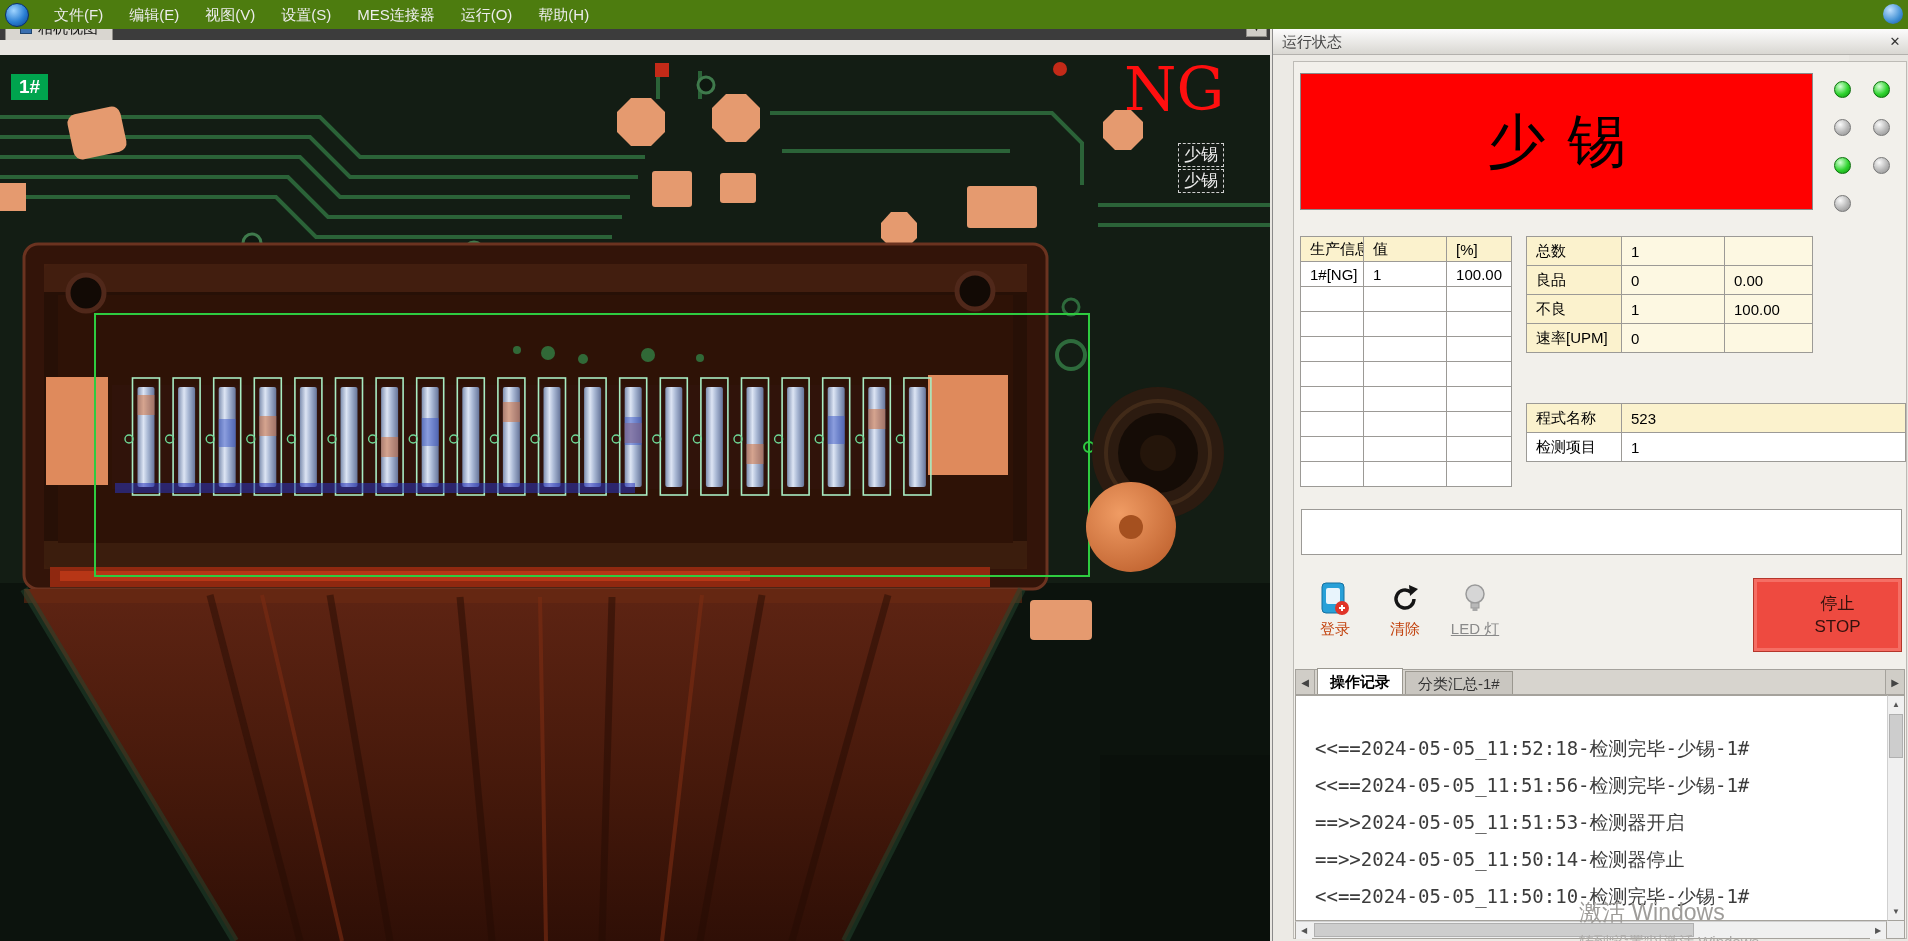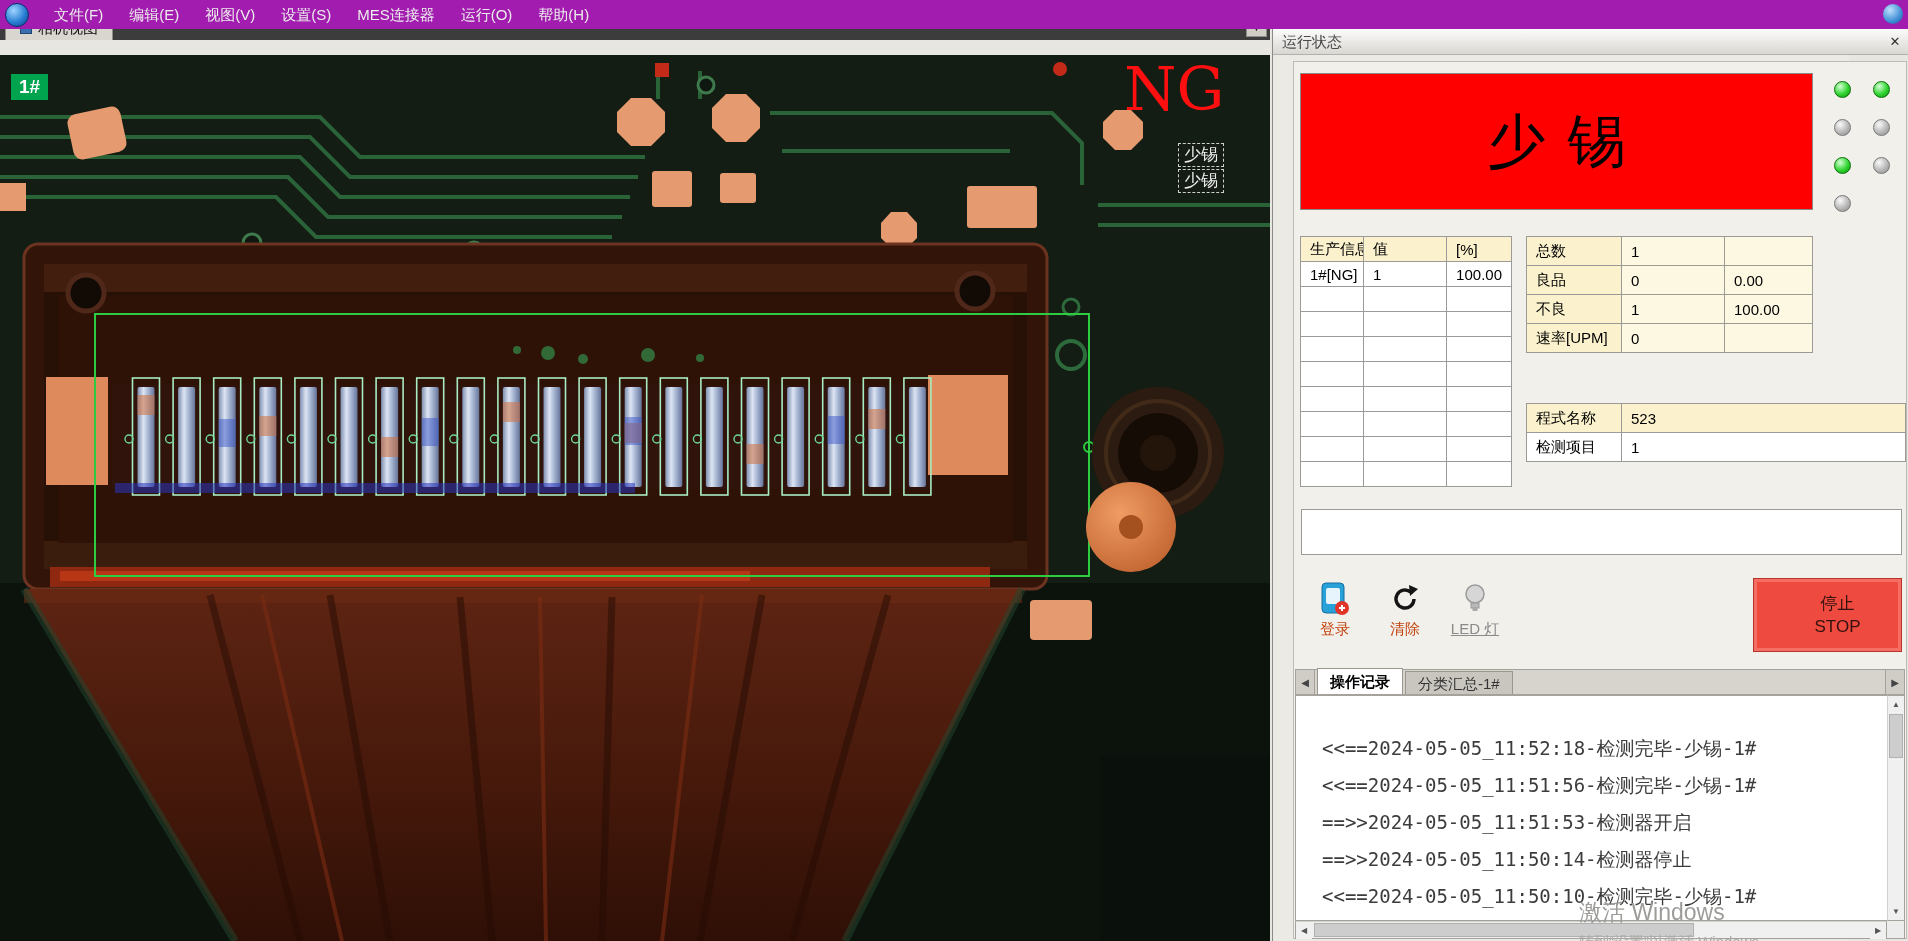--- a/index.html
+++ b/index.html
@@ -1,21 +1,21 @@
 <!DOCTYPE html>
 <html><head>
 <meta charset="utf-8">
 <style>
 *{margin:0;padding:0;box-sizing:border-box;}
 html,body{width:1908px;height:941px;}
 body{font-family:"Liberation Sans",sans-serif;background:#000;}
 .app{position:relative;width:1908px;height:941px;overflow:hidden;background:#e8e6e1;}
 
 
-.menubar{position:absolute;left:0;top:0;width:1908px;height:29px;background:#a21caf;display:flex;align-items:center;z-index:10;}
+.menubar{position:absolute;left:0;top:0;width:1908px;height:29px;background:#4d7c0f;display:flex;align-items:center;z-index:10;}
 .logo{width:24px;height:24px;border-radius:50%;margin:0 12px 0 5px;background:radial-gradient(circle at 35% 30%,#9fd4ff,#2a7fd4 55%,#0a3f8f);border:1px solid #0a2f6f;}
 .menu-item{padding:0 13px;font-size:15px;color:#ececec;line-height:29px;cursor:default;}
 .menu-right{position:absolute;right:5px;top:4px;width:20px;height:20px;border-radius:50%;background:radial-gradient(circle at 35% 30%,#bfe0ff,#3f8fd4 60%,#1a4f9f);}
 
 
 .tabbar{position:absolute;left:0;top:14px;width:1270px;height:26px;background:#3c3c3c;display:flex;}
 .cam-tab{margin-left:5px;padding:0 14px;background:#d9d6d0;color:#101010;font-size:15px;line-height:25px;border:1px solid #8f8d88;border-bottom:none;display:flex;align-items:center;gap:6px;}
 .cam-tab-ic{width:12px;height:12px;background:#3a6fb0;border:1px solid #20456f;display:inline-block;}
 .tab-dropdown{position:absolute;right:3px;top:3px;width:21px;height:20px;background:#d0cdc7;border:1px solid #8f8d88;color:#222;font-size:9px;text-align:center;line-height:20px;}
 
@@ -64,21 +64,21 @@
 .tool-btn.led .lbl{text-decoration:underline;}
 .stop{position:absolute;left:480px;top:523px;width:149px;height:74px;background:#ee4a40;border:1px solid #b5352b;box-shadow:inset 0 0 0 3px rgba(252,140,130,.55);display:flex;flex-direction:column;align-items:center;justify-content:center;color:#34110d;font-size:17px;line-height:23px;cursor:pointer;padding-left:20px;}
 
 .logtabs{position:absolute;left:22px;top:614px;width:610px;height:26px;background:#d7d4ce;border:1px solid #a5a29c;display:flex;align-items:flex-end;}
 .tarrow{width:19px;background:#d0cdc7;border-right:1px solid #a5a29c;font-size:10px;color:#444;display:flex;align-items:center;justify-content:center;align-self:stretch;cursor:pointer;}
 .tarrow.right{margin-left:auto;border-left:1px solid #a5a29c;border-right:none;}
 .ltab{height:23px;line-height:23px;padding:0 12px;font-size:15px;color:#333;background:#c9c6c0;border:1px solid #9a978f;border-bottom:none;margin-left:2px;cursor:pointer;}
 .ltab.active{background:#fff;font-weight:bold;height:26px;line-height:26px;color:#000;}
 
 .logarea{position:absolute;left:22px;top:640px;width:592px;height:226px;background:#fff;border:1px solid #a5a29c;border-right:none;overflow:hidden;}
-.loglines{padding:34px 0 0 26px;}
+.loglines{padding:34px 0 0 19px;}
 .log-line{font-family:"DejaVu Sans Mono",monospace;font-size:19px;color:#3c3c3c;line-height:37px;white-space:nowrap;}
 
 .vscroll{position:absolute;left:614px;top:640px;width:18px;height:226px;background:#f0f0f0;border:1px solid #a5a29c;border-left:1px solid #d0d0d0;}
 .sbtn{position:absolute;width:16px;height:17px;background:#f0f0f0;color:#555;font-size:8px;display:flex;align-items:center;justify-content:center;cursor:pointer;}
 .vscroll .up{left:0;top:0;}
 .vscroll .down{left:0;bottom:0;}
 .vthumb{position:absolute;left:1px;top:18px;width:14px;height:44px;background:#cdcdcd;border:1px solid #b0b0b0;}
 .hscroll{position:absolute;left:22px;top:866px;width:592px;height:18px;background:#f0f0f0;border:1px solid #a5a29c;border-top:1px solid #d0d0d0;}
 .hscroll .left{left:0;top:0;}
 .hscroll .rightb{right:0;top:0;}

